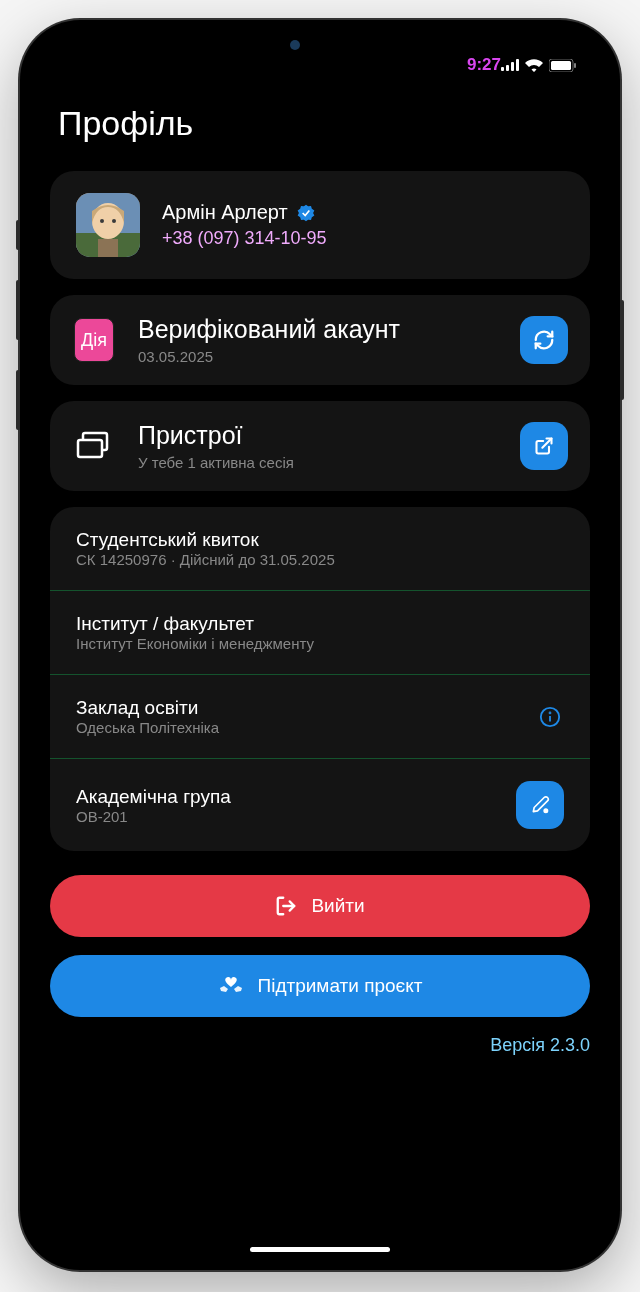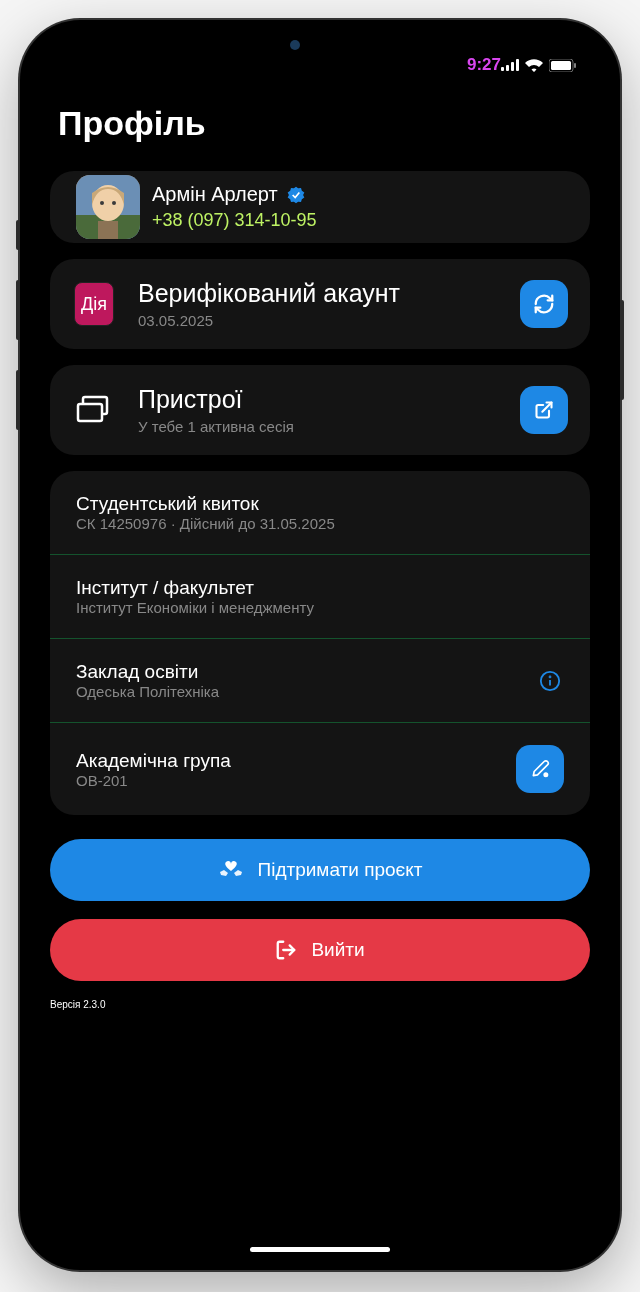--- a/index.html
+++ b/index.html
@@ -88,34 +88,34 @@
       display: flex;
       gap: 6px;
       align-items: center;
     }
     .content {
       padding: 20px 20px 20px;
       color: #fff;
     }
     .page-title {
       font-size: 34px;
-      font-weight: 700;
+      font-weight: 400;
       margin-bottom: 28px;
       padding-left: 8px;
     }
     .card {
       background: #141414;
       border-radius: 24px;
       margin-bottom: 16px;
     }
     .profile-card {
       display: flex;
       align-items: center;
-      padding: 4px 26px;
-      gap: 12px;
+      padding: 22px 26px;
+      gap: 22px;
     }
     .avatar {
       width: 64px;
       height: 64px;
       border-radius: 14px;
       background: linear-gradient(135deg, #d4a574 0%, #8b6f47 50%, #5a7a9a 100%);
       display: flex;
       align-items: center;
       justify-content: center;
       overflow: hidden;
@@ -129,39 +129,39 @@
       display: flex;
       align-items: center;
       gap: 8px;
     }
     .verified-badge {
       color: #1e88e5;
       display: inline-flex;
     }
     .profile-phone {
       font-size: 18px;
-      color: #bef264;
+      color: #f0abfc;
       margin-top: 4px;
     }
     .row-card {
       display: flex;
       align-items: center;
       padding: 20px 22px;
       gap: 22px;
     }
     .row-icon {
       width: 44px;
       height: 44px;
       display: flex;
       align-items: center;
       justify-content: center;
       flex-shrink: 0;
     }
     .diia-icon {
-      background: #be185d;
+      background: #ec4899;
       border-radius: 8px;
       color: #fff;
       font-size: 18px;
       font-weight: 400;
       width: 40px;
       height: 44px;
       display: flex;
       align-items: center;
       justify-content: center;
       border: 1px solid #222;
@@ -228,23 +228,23 @@
       font-size: 19px;
       font-weight: 500;
       color: #fff;
       cursor: pointer;
       margin-bottom: 18px;
       border: none;
     }
     .btn-support { background: #1e88e5; }
     .btn-logout { background: #e53946; }
     .version {
-      text-align: left;
-      font-size: 10px;
-      color: #ffffff;
+      text-align: right;
+      font-size: 18px;
+      color: #7dd3fc;
       margin-top: 4px;
     }
     .home-indicator {
       position: absolute;
       bottom: 8px;
       left: 50%;
       transform: translateX(-50%);
       width: 140px;
       height: 5px;
       background: #fff;
@@ -388,36 +388,36 @@
           </div>
           <div class="action-btn">
             <svg width="20" height="20" viewBox="0 0 24 24" fill="none" stroke="#fff" stroke-width="2" stroke-linecap="round" stroke-linejoin="round">
                 <path d="M17 3a2.8 2.8 0 0 1 4 4L9 19l-5 1 1-5L17 3z"></path>
                 <circle cx="19" cy="19" r="2" fill="#fff"></circle>
               </svg>
           </div>
         </div>
       </div>
 
+      <button class="big-btn btn-logout">
+        <svg width="22" height="22" viewBox="0 0 24 24" fill="none" stroke="#fff" stroke-width="2.5" stroke-linecap="round" stroke-linejoin="round">
+            <path d="M9 21H5a2 2 0 0 1-2-2V5a2 2 0 0 1 2-2h4"></path>
+            <polyline points="16 17 21 12 16 7"></polyline>
+            <line x1="21" y1="12" x2="9" y2="12"></line>
+          </svg>
+        <span>Вийти</span>
+      </button>
+
       <button class="big-btn btn-support">
         <svg width="26" height="24" viewBox="0 0 26 24" fill="#fff">
             <path d="M13 6 C13 3 10 2 8 4 C6 6 8 9 13 13 C18 9 20 6 18 4 C16 2 13 3 13 6 Z"></path>
             <path d="M2 14 L6 12 L10 15 L8 18 L3 17 Z" opacity="0.9"></path>
             <path d="M24 14 L20 12 L16 15 L18 18 L23 17 Z" opacity="0.9"></path>
           </svg>
         <span>Підтримати проєкт</span>
       </button>
 
-      <button class="big-btn btn-logout">
-        <svg width="22" height="22" viewBox="0 0 24 24" fill="none" stroke="#fff" stroke-width="2.5" stroke-linecap="round" stroke-linejoin="round">
-            <path d="M9 21H5a2 2 0 0 1-2-2V5a2 2 0 0 1 2-2h4"></path>
-            <polyline points="16 17 21 12 16 7"></polyline>
-            <line x1="21" y1="12" x2="9" y2="12"></line>
-          </svg>
-        <span>Вийти</span>
-      </button>
-
       <div class="version">Версія 2.3.0</div>
     </div>
 
     <div class="home-indicator"></div>
   </div>
 </div>
 
 </body></html>

